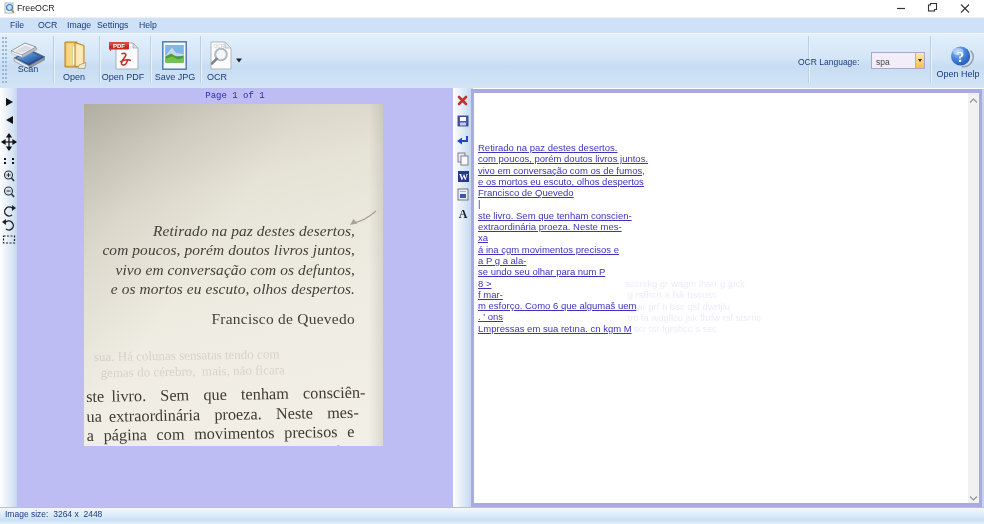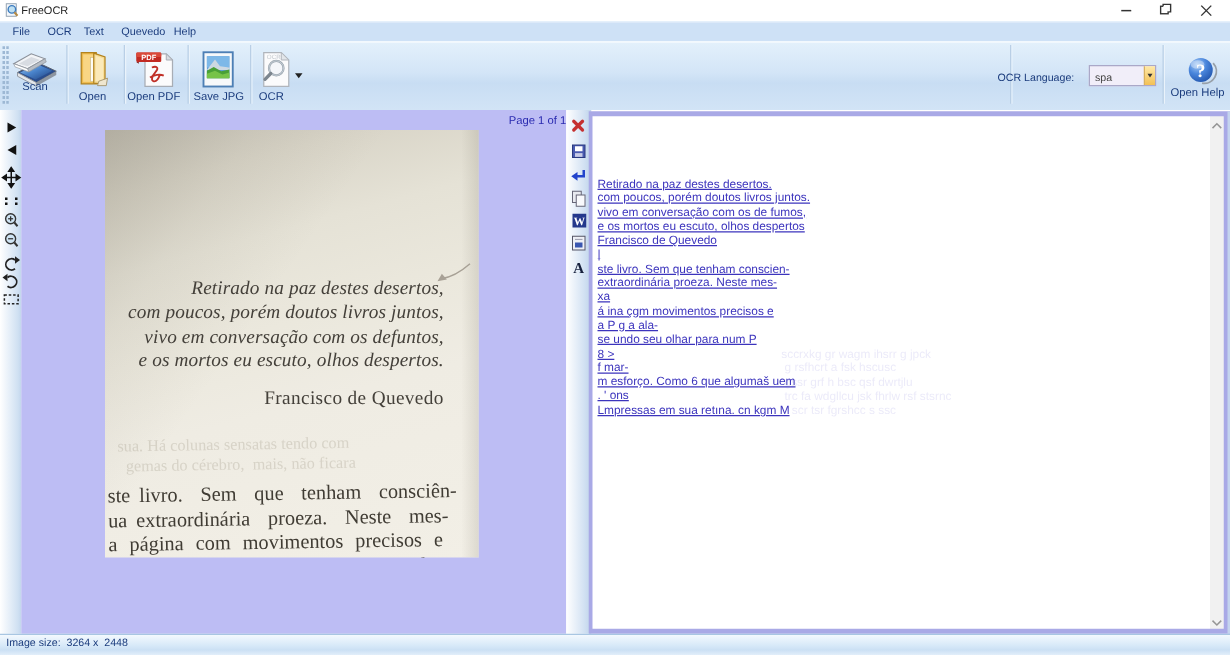--- a/index.html
+++ b/index.html
@@ -29,21 +29,21 @@
 
 #ocr-lang-label { left:798px; top:57px; width:70px; font-size:8.5px; color:#1b3c7d; white-space:nowrap; }
 #combo { left:871px; top:52px; width:54px; height:17px; background:#f1eef9; border:1px solid #aaa8c8; }
 #combo-text { left:876px; top:57px; font-size:8.5px; color:#444; }
 #combo-btn { left:915px; top:53px; width:9px; height:15px; background:linear-gradient(to bottom,#ffe9a8,#f3c054); border-left:1px solid #d8b060; }
 #combo-arrow { left:918px; top:59px; width:0; height:0; border-left:2.5px solid transparent; border-right:2.5px solid transparent; border-top:3px solid #333; }
 
 
 #leftstrip { left:0; top:88px; width:17px; height:419px; background:linear-gradient(to right,#ffffff,#cfe0f2 85%,#c2d6ec); }
 #imgpanel { left:17px; top:88px; width:436px; height:419px; background:#bdbdf4; }
-#page-label { left:17px; top:91px; width:436px; text-align:right; font-size:9px; color:#2a2ab0; }
+#page-label { left:17px; top:91px; width:436px; text-align:center; font-size:9px; color:#2a2ab0;font-family:Liberation Mono, monospace; }
 #midstrip { left:453px; top:88px; width:20px; height:419px; background:linear-gradient(to right,#ffffff,#d3e2f3 70%,#bfd4ea); }
 #edframe { left:471px; top:89px; width:513px; height:418px; background:#a9a9e6; }
 #editor { left:474px; top:93px; width:494px; height:410px; background:#ffffff; }
 #scrollbar { left:968px; top:93px; width:11px; height:410px; background:#f1f1f1; }
 #scroll-right-edge { left:982px; top:89px; width:2px; height:418px; background:#c4d4ee; }
 
 
 #bookpage { left:84px; top:104px; width:299px; height:342px; overflow:hidden;
   background:
    linear-gradient(165deg, #c9c5b9 0%, #d9d5c8 13%, #e5e2d6 28%, #ebe8dd 46%, #efece3 62%, #f2efe6 100%);
@@ -87,22 +87,22 @@
   <line x1="1" y1="8.5" x2="9" y2="8.5" stroke="#333" stroke-width="1.2"></line>
   <rect x="32.5" y="5" width="6" height="6" fill="none" stroke="#333" stroke-width="1.1"></rect>
   <path d="M34.5 5 L34.5 3.5 L40.5 3.5 L40.5 9.5 L38.5 9.5" fill="#fff" stroke="#333" stroke-width="1.1"></path>
   <line x1="65" y1="4.5" x2="73" y2="12.5" stroke="#333" stroke-width="1.1"></line>
   <line x1="73" y1="4.5" x2="65" y2="12.5" stroke="#333" stroke-width="1.1"></line>
 </svg>
 
 <div class="abs" id="menubar"></div>
 <div class="mi" style="left:10px">File</div>
 <div class="mi" style="left:38px">OCR</div>
-<div class="mi" style="left:67px">Text</div>
-<div class="mi" style="left:97px">Quevedo</div>
+<div class="mi" style="left:67px">Image</div>
+<div class="mi" style="left:97px">Settings</div>
 <div class="mi" style="left:139px">Help</div>
 
 <div class="abs" id="toolbar"></div>
 <div class="abs" id="grip"></div>
 <div class="abs" id="grip2"></div>
 
 <svg class="abs" style="left:9px;top:40px" width="38" height="30" viewBox="0 0 38 30">
   <defs>
       <linearGradient id="scg" x1="0" y1="0" x2="1" y2="1">
     <stop offset="0" stop-color="#9cc8ee"></stop>

